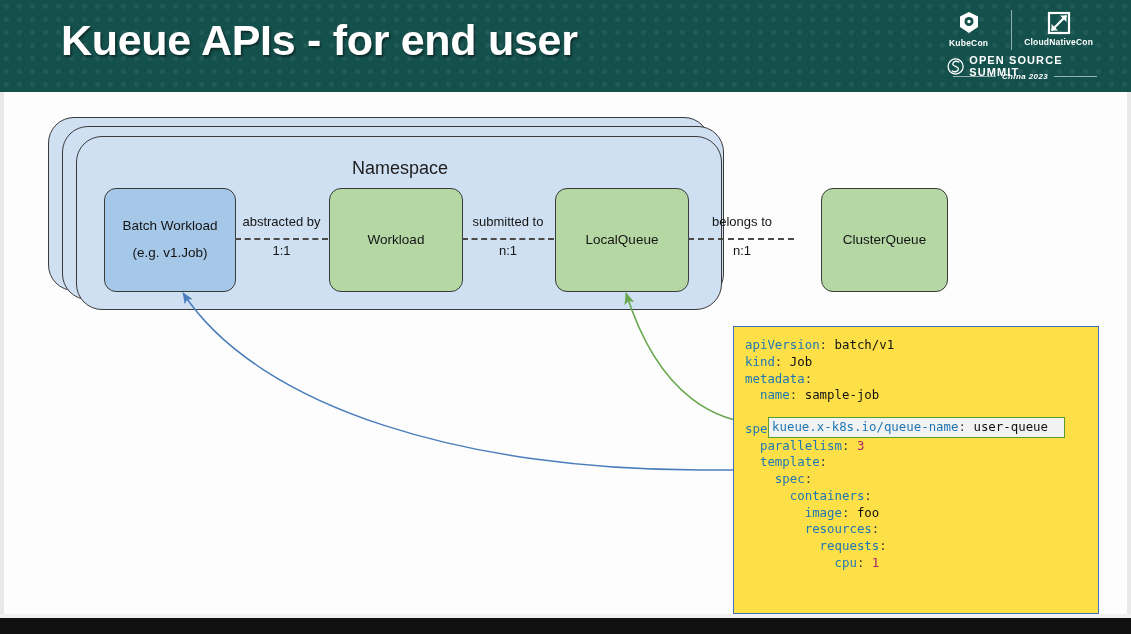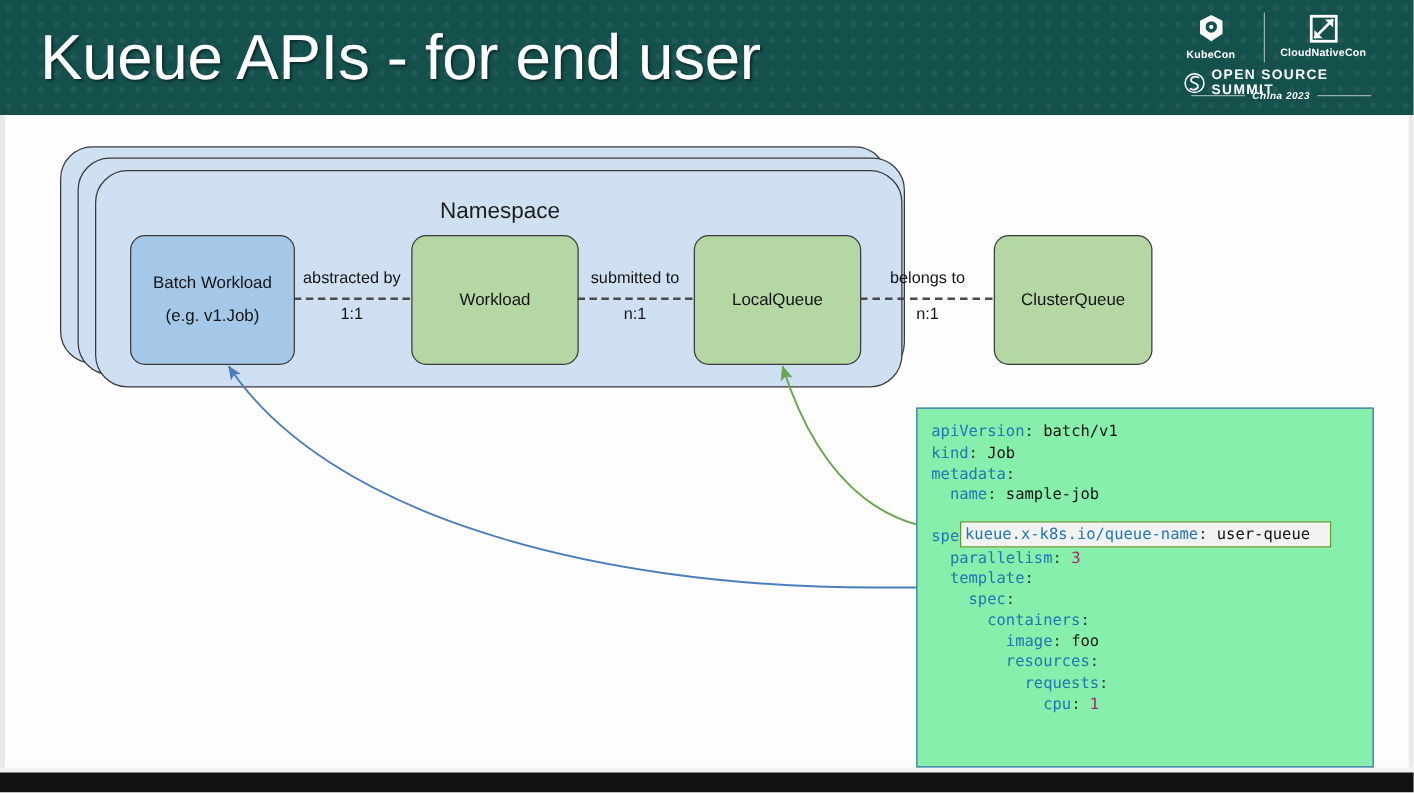--- a/index.html
+++ b/index.html
@@ -17,22 +17,22 @@
   #frame-bottom2{position:absolute;left:0;top:614px;width:1131px;height:4px;background:#f1f1f1;}
 
   
   #header{
     position:absolute;left:0;top:0;width:1131px;height:92px;
     background:#14504c;
     background-image:radial-gradient(circle, rgba(255,255,255,0.055) 2.2px, rgba(0,0,0,0) 2.6px);
     background-size:13px 13px;
   }
   #header-title{
-    position:absolute;left:32px;top:16px;
-    font-size:51px;font-weight:normal;color:#ffffff;
+    position:absolute;left:61px;top:16px;
+    font-size:43px;font-weight:bold;color:#ffffff;
     letter-spacing:-0.3px;
     text-shadow:1.5px 1.5px 2px rgba(0,0,0,0.45);
     font-family:"Liberation Sans", sans-serif;
   }
   
   #logos{position:absolute;right:28px;top:6px;width:172px;height:82px;color:#ffffff;}
   .logo-row1{position:absolute;left:0;top:0;width:172px;height:46px;display:flex;align-items:center;}
   .kc-block{width:78px;display:flex;flex-direction:column;align-items:center;}
   .cnc-block{width:92px;display:flex;flex-direction:column;align-items:center;}
   .logo-div{position:absolute;left:80px;top:4px;width:1px;height:40px;background:rgba(255,255,255,0.55);}
@@ -60,21 +60,21 @@
   .ebox{
     position:absolute;border:1.7px solid #3b3b3b;border-radius:12px;
     display:flex;flex-direction:column;align-items:center;justify-content:center;
     font-size:13.5px;color:#141414;text-align:center;line-height:1.55;
   }
   .ebox.blue{background:#a6c8e8;}
   .ebox.green{background:#b4d7a3;}
   #box-batch{left:104px;top:188px;width:130px;height:102px;}
   #box-workload{left:329px;top:188px;width:132px;height:102px;}
   #box-localqueue{left:555px;top:188px;width:132px;height:102px;}
-  #box-clusterqueue{left:795px;top:188px;width:125px;height:102px;text-align:center;}
+  #box-clusterqueue{left:821px;top:188px;width:125px;height:102px;text-align:center;}
 
   
   .dash{
     position:absolute;height:0;border-top:2.2px dashed #4a4a4a;
   }
   #dash1{left:235px;top:238px;width:93px;}
   #dash2{left:462px;top:238px;width:92px;}
   #dash3{left:688px;top:238px;width:106px;}
   .rel{
     position:absolute;font-size:13px;color:#151515;text-align:center;white-space:nowrap;
@@ -87,21 +87,21 @@
   #rel2-bot{left:460px;width:96px;}
   #rel3-top{left:690px;width:104px;}
   #rel3-bot{left:690px;width:104px;}
 
   
   #arrows{position:absolute;left:0;top:0;width:1131px;height:634px;pointer-events:none;}
 
   
   #yaml{
     position:absolute;left:733px;top:326px;width:366px;height:288px;
-    background:#86efac;border:1.6px solid #3f6fb5;
+    background:#fde047;border:1.6px solid #3f6fb5;
     font-family:"DejaVu Sans Mono", monospace;
     font-size:12.4px;line-height:16.75px;
     padding:10px 0 0 0;box-sizing:border-box;
   }
   .yline{white-space:pre;padding-left:11px;height:16.75px;}
   .k{color:#1f76b4;}
   .p{color:#3b3b3b;}
   .v{color:#111111;}
   .num{color:#b0216c;}
   #hl-row{

